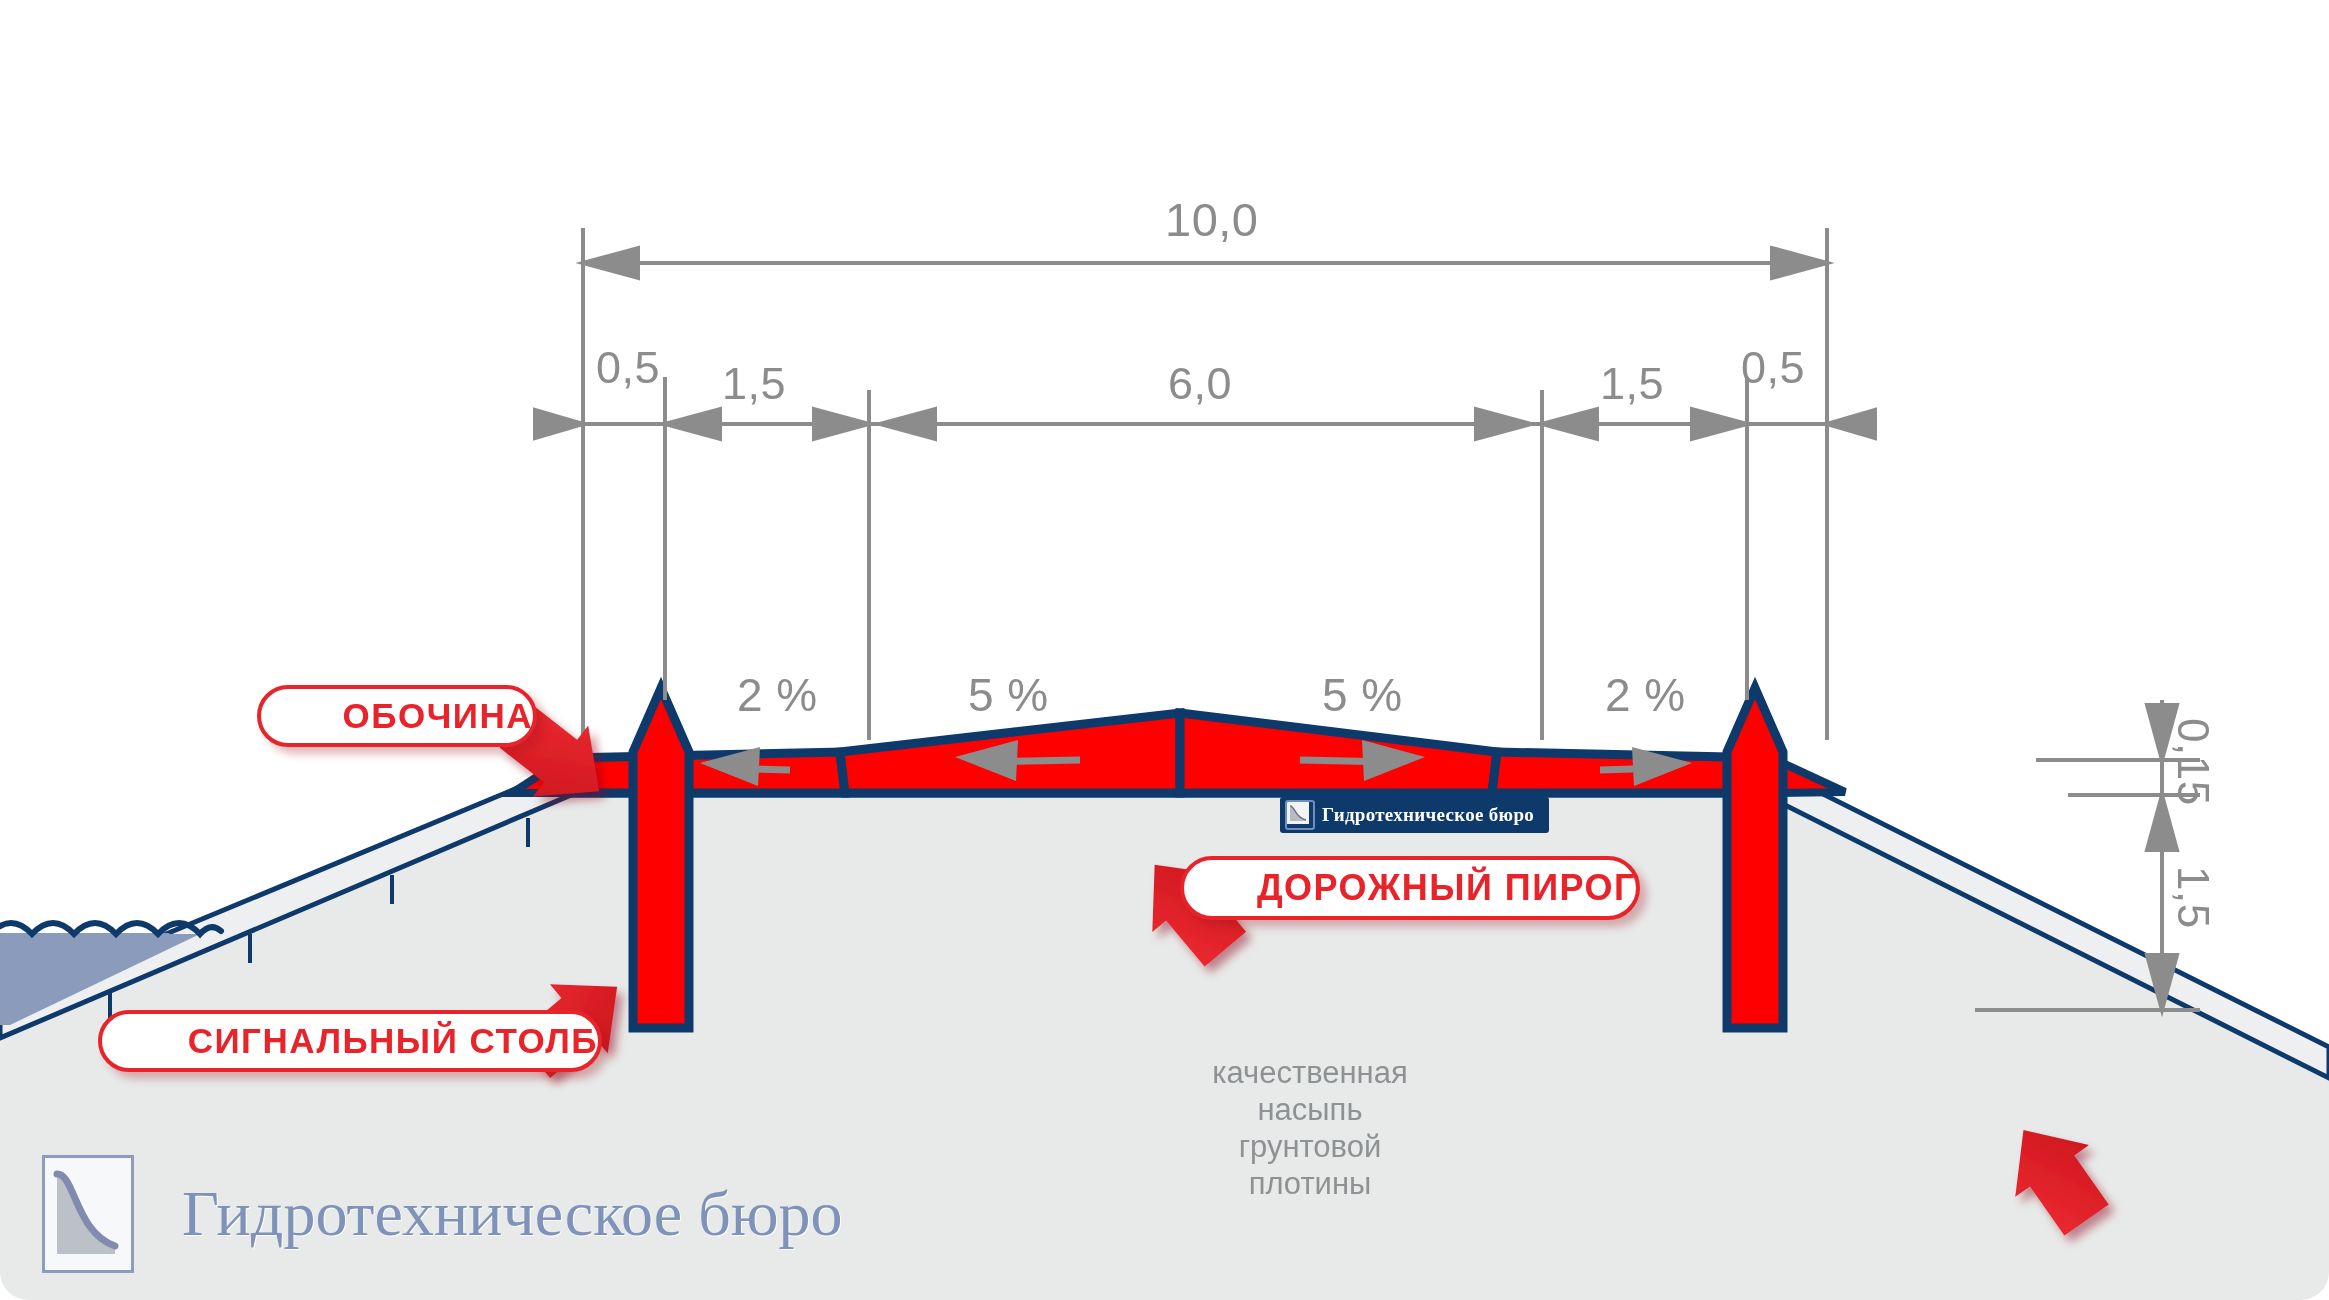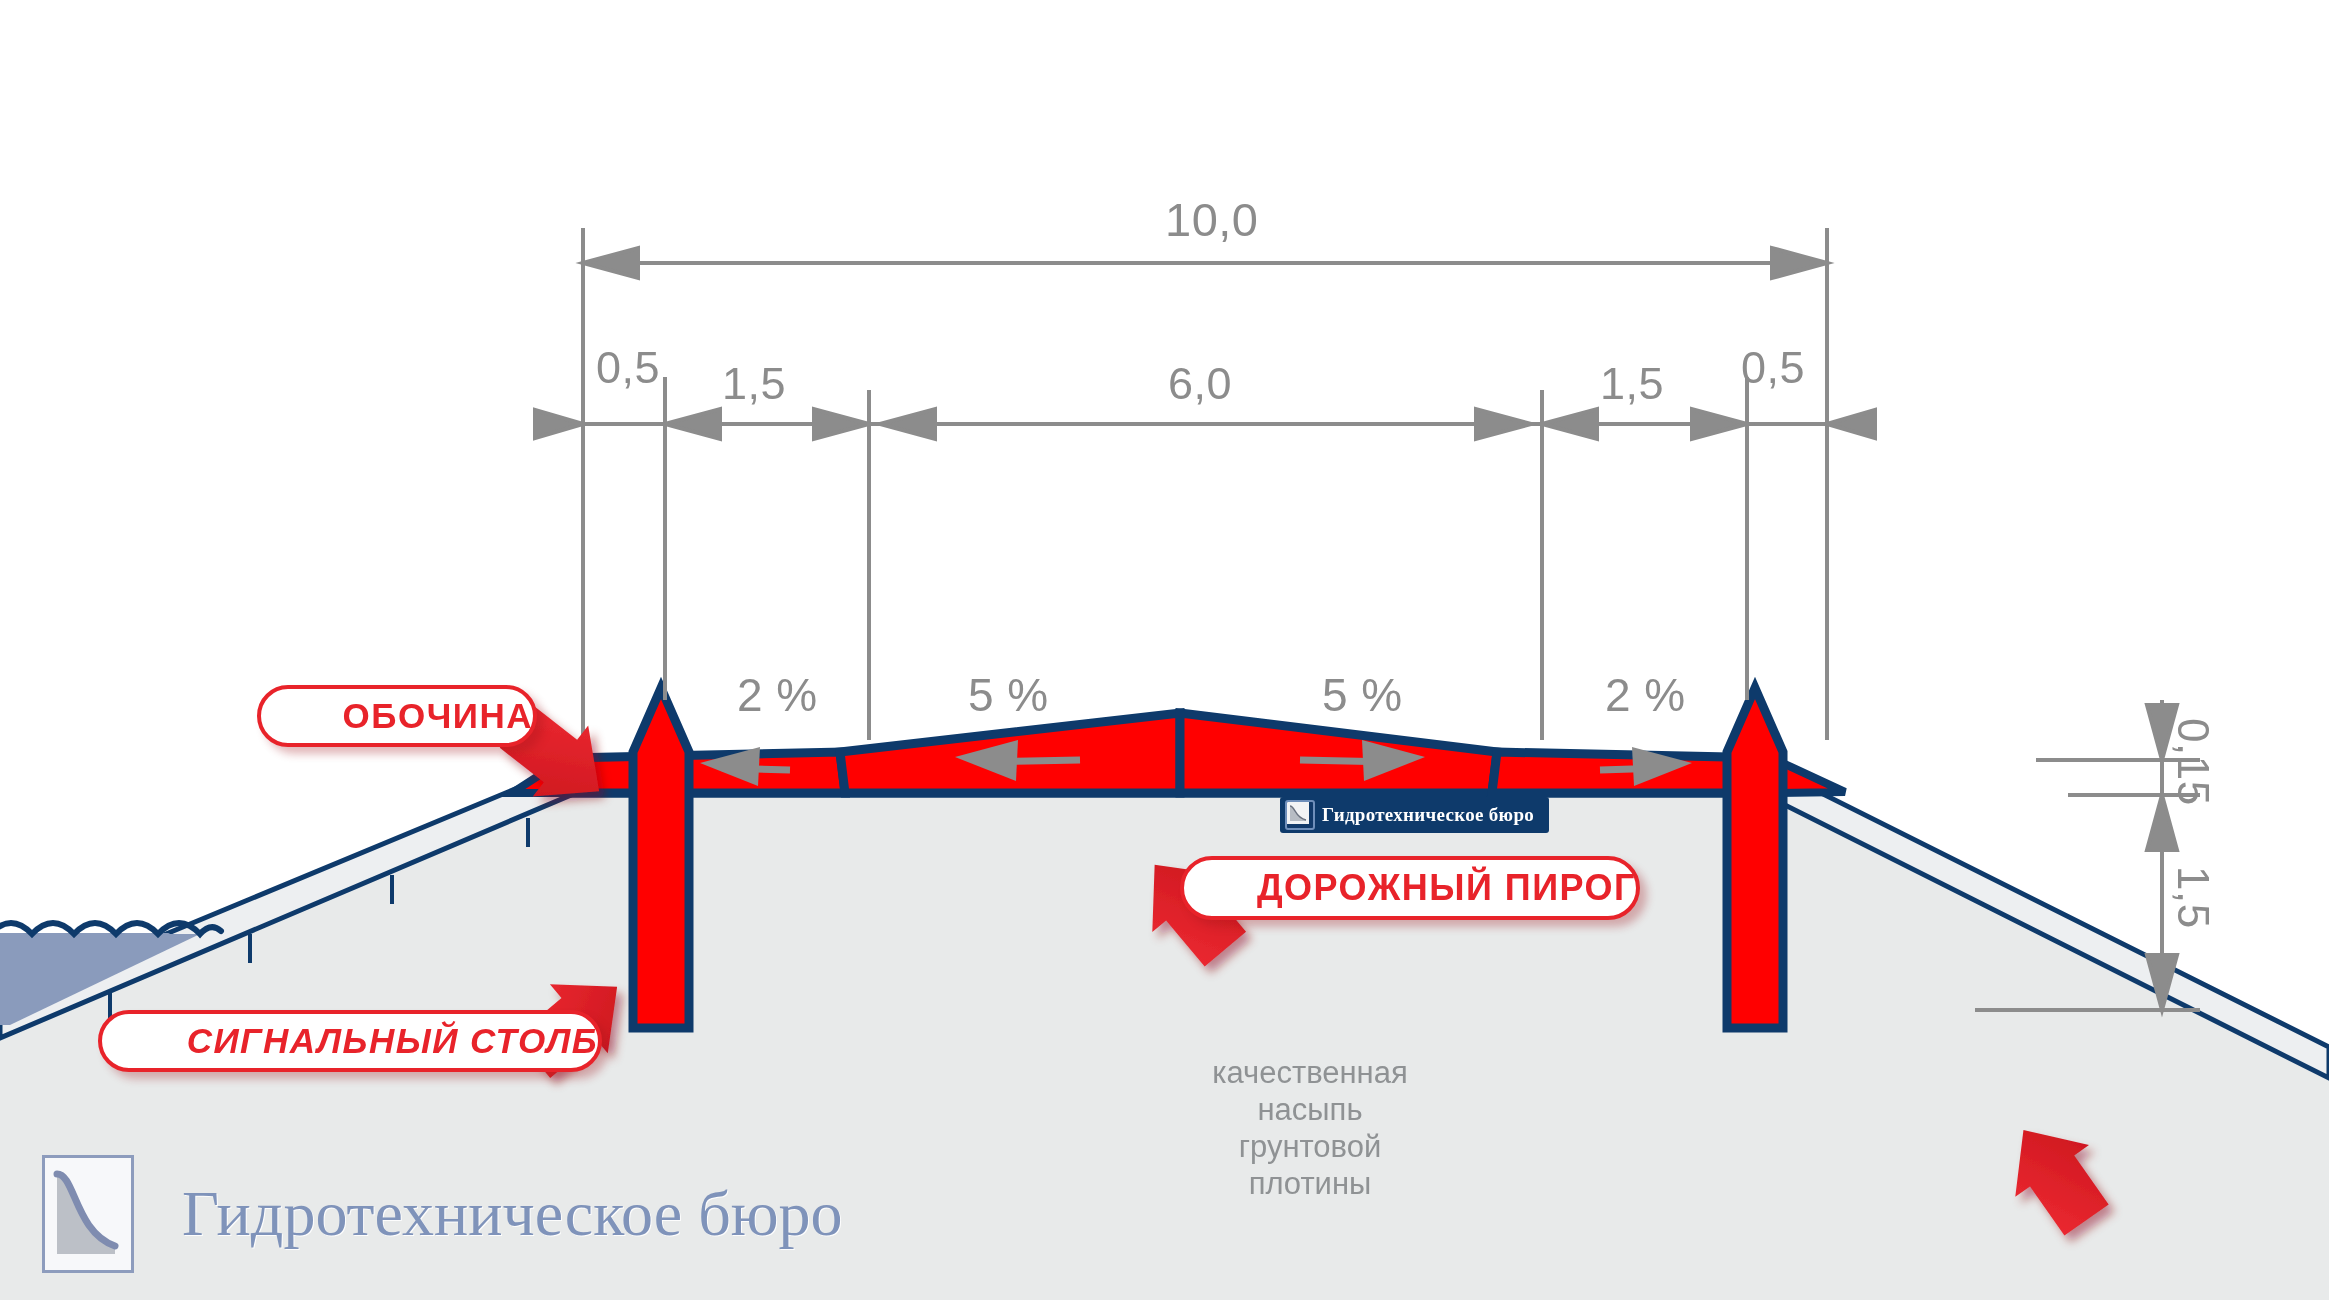--- a/index.html
+++ b/index.html
@@ -9,20 +9,21 @@
   }
   body {
     font-family: "Liberation Sans", sans-serif;
   }
   #stage {
     position: relative;
     width: 2329px;
     height: 1300px;
     background: #ffffff;
     overflow: hidden;
+    border-radius: 28px;
   }
   #canvas {
     position: absolute;
     left: 0;
     top: 0;
     width: 2329px;
     height: 1300px;
   }
 
   
@@ -351,21 +352,21 @@
 
   <div class="fillnote" style="left:1145px; top:1055px; width:330px;">качественная
 насыпь
 грунтовой
 плотины</div>
 
   <div class="pill" style="left:257px; top:685px; width:280px; height:62px; font-size:35px;">
     <span>ОБОЧИНА</span>
   </div>
 
-  <div class="pill" style="left:98px; top:1010px; width:504px; height:62px; font-size:35px;font-style:italic;">
+  <div class="pill" style="left:98px; top:1010px; width:504px; height:62px; font-size:35px;">
     <span>СИГНАЛЬНЫЙ  СТОЛБ</span>
   </div>
 
   <div class="pill" style="left:1180px; top:856px; width:460px; height:64px; font-size:36px;">
     <span>ДОРОЖНЫЙ  ПИРОГ</span>
   </div>
 
 
   <div class="watermark" style="left:1281px; top:798px;">
     <span class="wm-icon">

